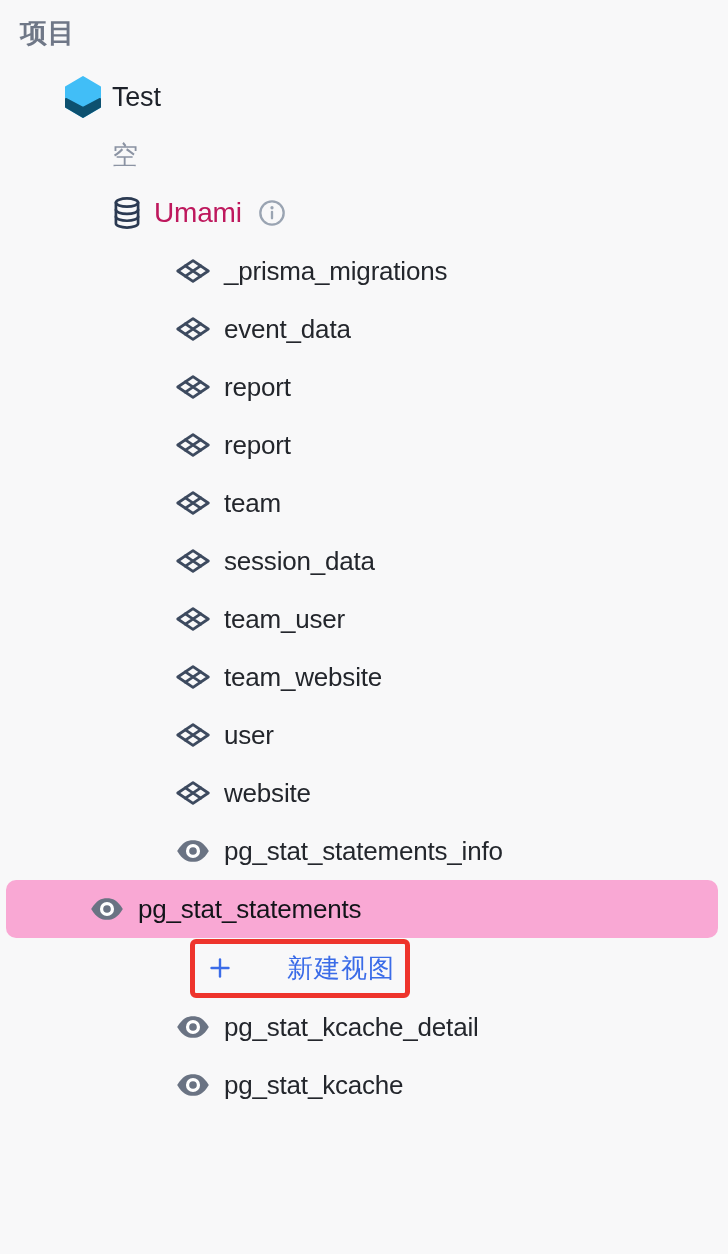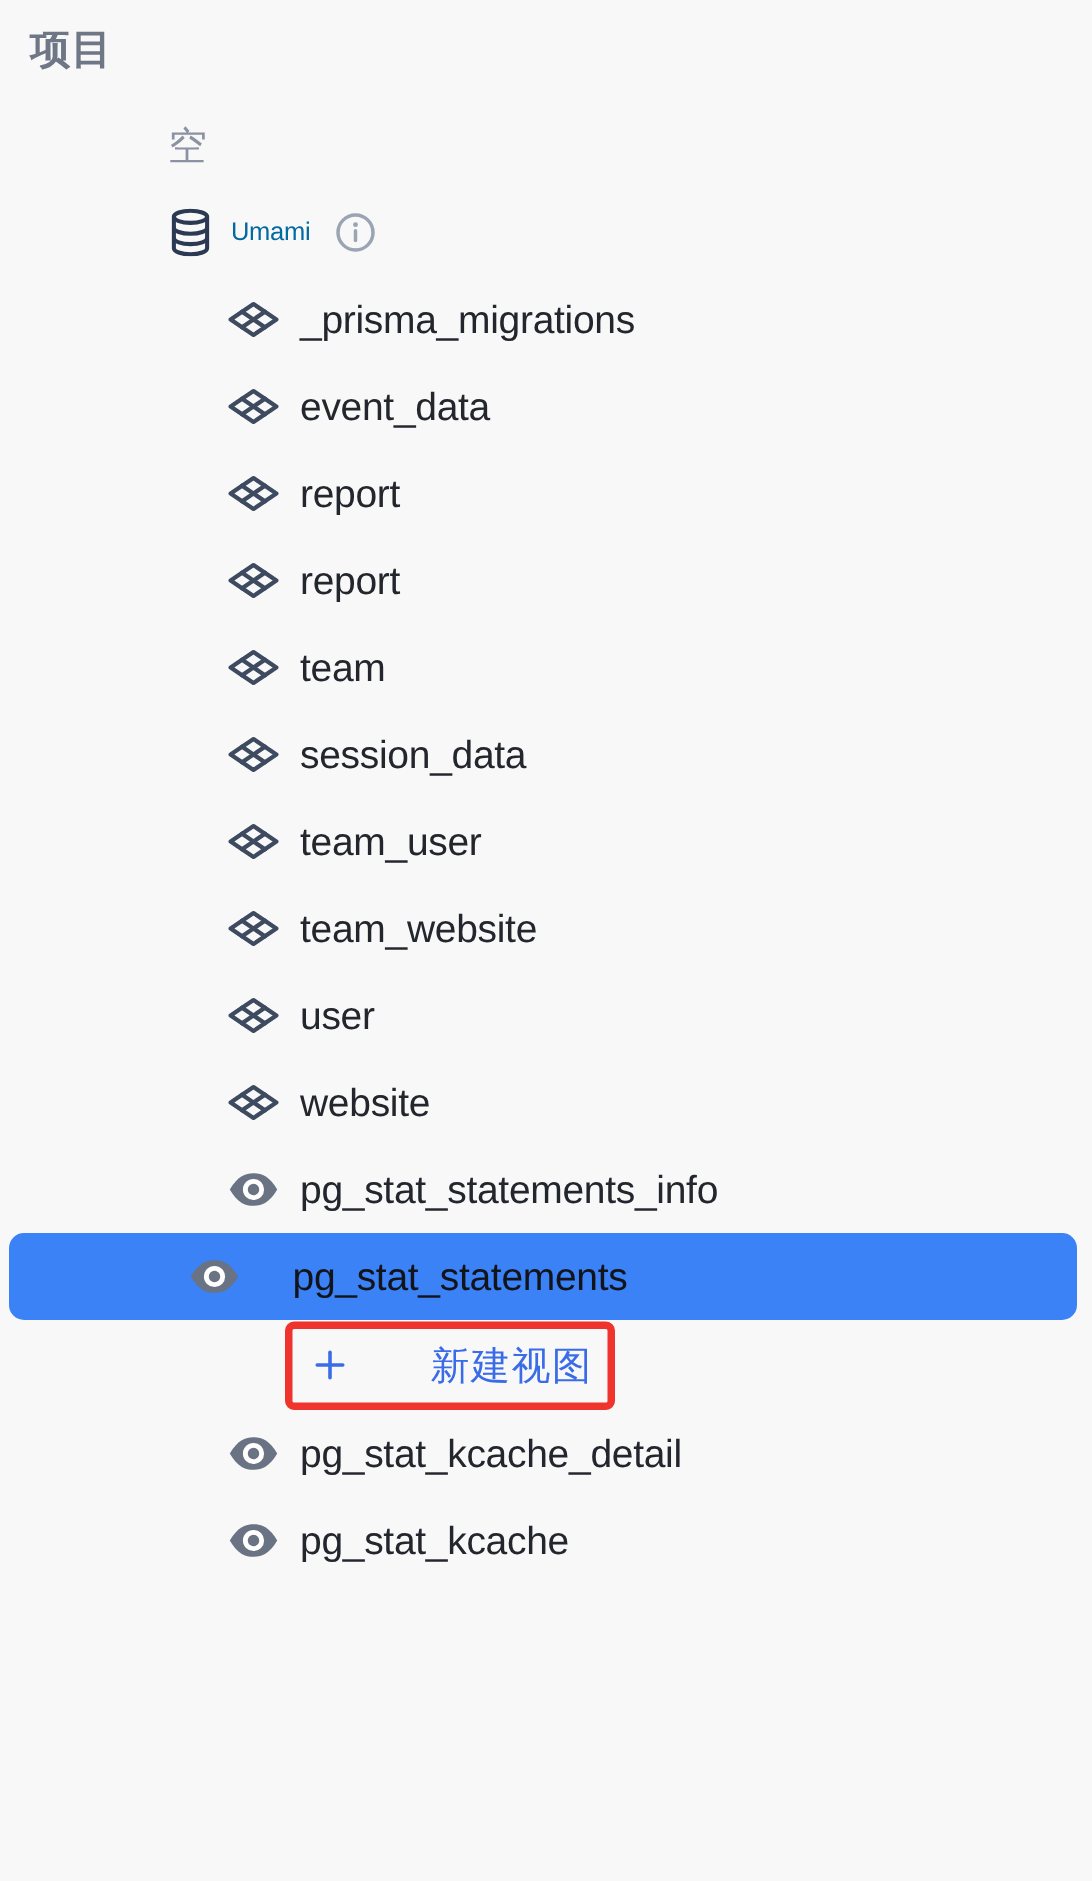--- a/index.html
+++ b/index.html
@@ -27,40 +27,39 @@
     height:58px;
     display:flex;
     align-items:center;
     font-size:26px;
     letter-spacing:-0.2px;
     cursor:default;
     white-space:nowrap;
   }
   .lvl1 { padding-left:64px; }
   .lvl2 { padding-left:112px; }
-  .lvl3 { padding-left:152px; }
+  .lvl3 { padding-left:152px;margin-left:24px; }
 
   .icon { display:inline-flex; align-items:center; justify-content:center; flex:none; }
   .gap10 { margin-right:10px; }
   .gap12 { margin-right:12px; }
   .gap14 { margin-right:14px; }
 
   .lbl { color:#23262C; }
   .lbl-project { color:#1E222A; font-size:27px; }
   .lbl-empty { color:#8B93A3; }
-  .lbl-db { color:#0369a1; font-size:17px; }
+  .lbl-db { color:#be185d; font-size:28px; }
 
   .info-gap { margin-left:16px; display:inline-flex; align-items:center; cursor:pointer; }
 
   .row.selected {
-    background:#3b82f6;
+    background:#f9a8d4;
     border-radius:10px;
     margin:0 10px 0 6px;
-    padding-left:120px; 
-    gap:21px;
+    padding-left:84px; 
   }
   .row.selected .lbl { color:#121419; font-weight:500; }
 
   .new-view-row { height:60px; display:flex; align-items:center; }
   .annotation-box {
     margin-left:190px;
     border:5px solid #EE342C;
     border-radius:6px;
     padding:7px 10px 7px 13px;
     display:inline-flex;
@@ -95,20 +94,29 @@
       <circle cx="12" cy="8.5" r="5" fill="#FFFFFF"></circle>
       <circle cx="12" cy="8.5" r="2.7" fill="#6A7383"></circle>
     </g>
   </defs>
 </svg>
 
 <div class="sidebar">
 
   <div class="section-header">项目</div>
 
+  <div class="row lvl1">
+    <span class="icon gap10">
+      <svg width="38" height="42" viewBox="0 0 38 42">
+        <path d="M19 1 L36 11 L36 31 L19 41 L2 31 L2 11 Z" fill="#41BEF7" stroke="#41BEF7" stroke-width="2" stroke-linejoin="round"></path>
+        <path d="M2 23 L19 32 L36 23 L36 31 L19 41 L2 31 Z" fill="#0D5170" stroke="#0D5170" stroke-width="2" stroke-linejoin="round"></path>
+      </svg>
+    </span>
+    <span class="lbl lbl-project">Test</span>
+  </div>
 
   <div class="row lvl2">
     <span class="lbl lbl-empty">空</span>
   </div>
 
   <div class="row lvl2">
     <span class="icon gap12">
       <svg width="30" height="32" viewBox="0 0 24 26" fill="none" stroke="#2B3A52" stroke-width="2.2" stroke-linecap="round">
         <ellipse cx="12" cy="4.5" rx="9" ry="3.3"></ellipse>
         <path d="M3 4.5 V21.5 C3 23.3 7 24.8 12 24.8 C17 24.8 21 23.3 21 21.5 V4.5"></path>

